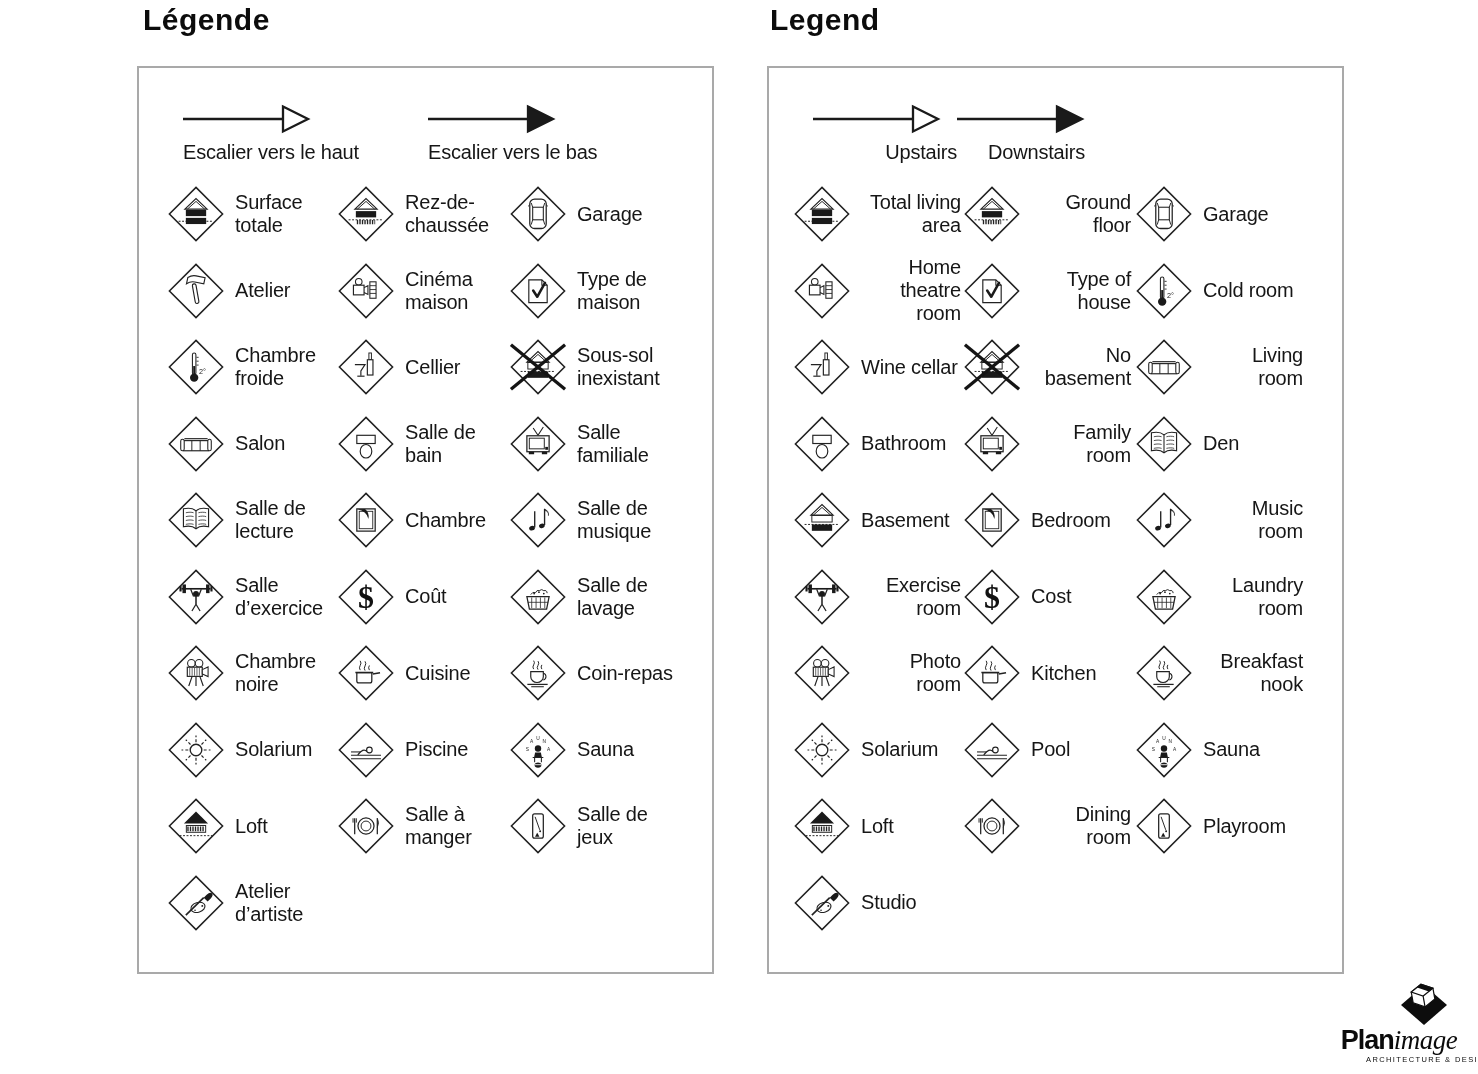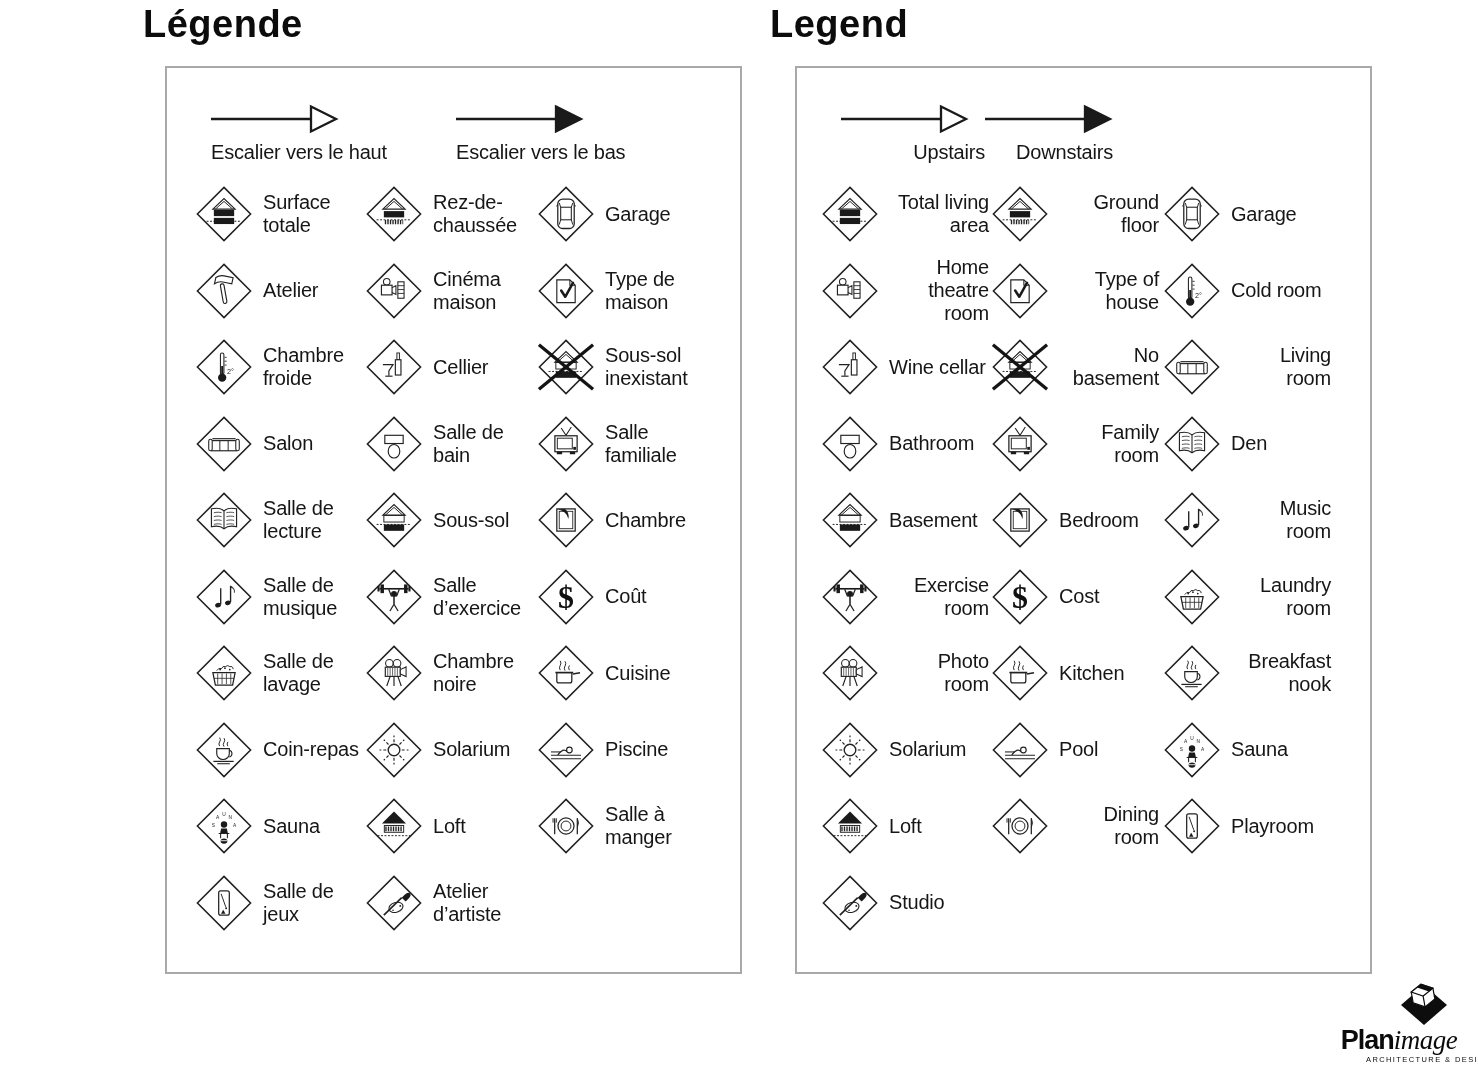--- a/index.html
+++ b/index.html
@@ -2,28 +2,28 @@
 <html><head>
 <meta charset="utf-8">
 <style>
   html,body{margin:0;padding:0;}
   body{
     width:1478px;height:1074px;position:relative;overflow:hidden;
     background:#ffffff;color:#1c1c1c;
     font-family:"Liberation Sans",sans-serif;
   }
   .panel-title{
-    position:absolute;top:3px;font-size:38px;font-weight:bold;
+    position:absolute;top:3px;font-size:30px;font-weight:bold;
     letter-spacing:.5px;color:#0c0c0c;
   }
   #title-fr{left:143px;}
   #title-en{left:770px;}
   .panel{
     position:absolute;top:66px;width:573px;height:904px;
-    border:2px solid #a9a9a9;background:#fff;margin-left:28px;
+    border:2px solid #a9a9a9;background:#fff;
   }
   #panel-fr{left:137px;}
   #panel-en{left:767px;text-align:right;}
   .arrows{position:absolute;left:44px;top:34px;display:flex;}
   .arrow-block{display:flex;flex-direction:column;}
   #panel-fr .arrow-block.first{width:245px;}
   #panel-en .arrow-block.first{width:144px;}
   .arrow-svg{display:block;overflow:visible;}
   .arrow-label{font-size:20px;margin-top:5px;white-space:nowrap;letter-spacing:-0.2px;color:#161616;}
   .grid{
@@ -414,27 +414,20 @@
       <div class="cell">
         <svg class="dicon" viewBox="0 0 60 60">
           <use href="#sym-diamond"></use>
           <use href="#sym-den"></use>
         </svg>
         <div class="lbl">Salle de lecture</div>
       </div>
       <div class="cell">
         <svg class="dicon" viewBox="0 0 60 60">
           <use href="#sym-diamond"></use>
-          <use href="#sym-basement"></use>
-        </svg>
-        <div class="lbl">Sous-sol</div>
-      </div>
-      <div class="cell">
-        <svg class="dicon" viewBox="0 0 60 60">
-          <use href="#sym-diamond"></use>
           <use href="#sym-bedroom"></use>
         </svg>
         <div class="lbl">Chambre</div>
       </div>
       <div class="cell">
         <svg class="dicon" viewBox="0 0 60 60">
           <use href="#sym-diamond"></use>
           <use href="#sym-music-room"></use>
         </svg>
         <div class="lbl">Salle de musique</div>

